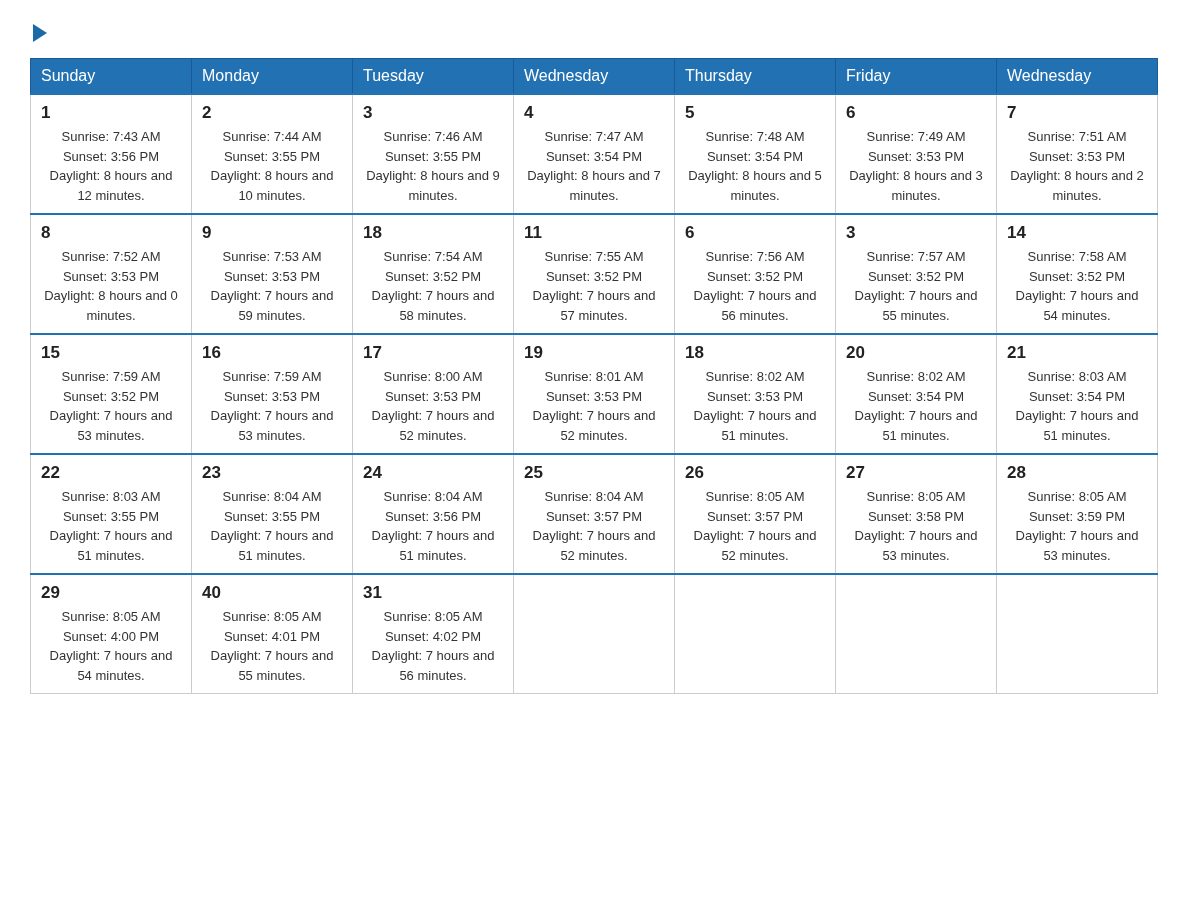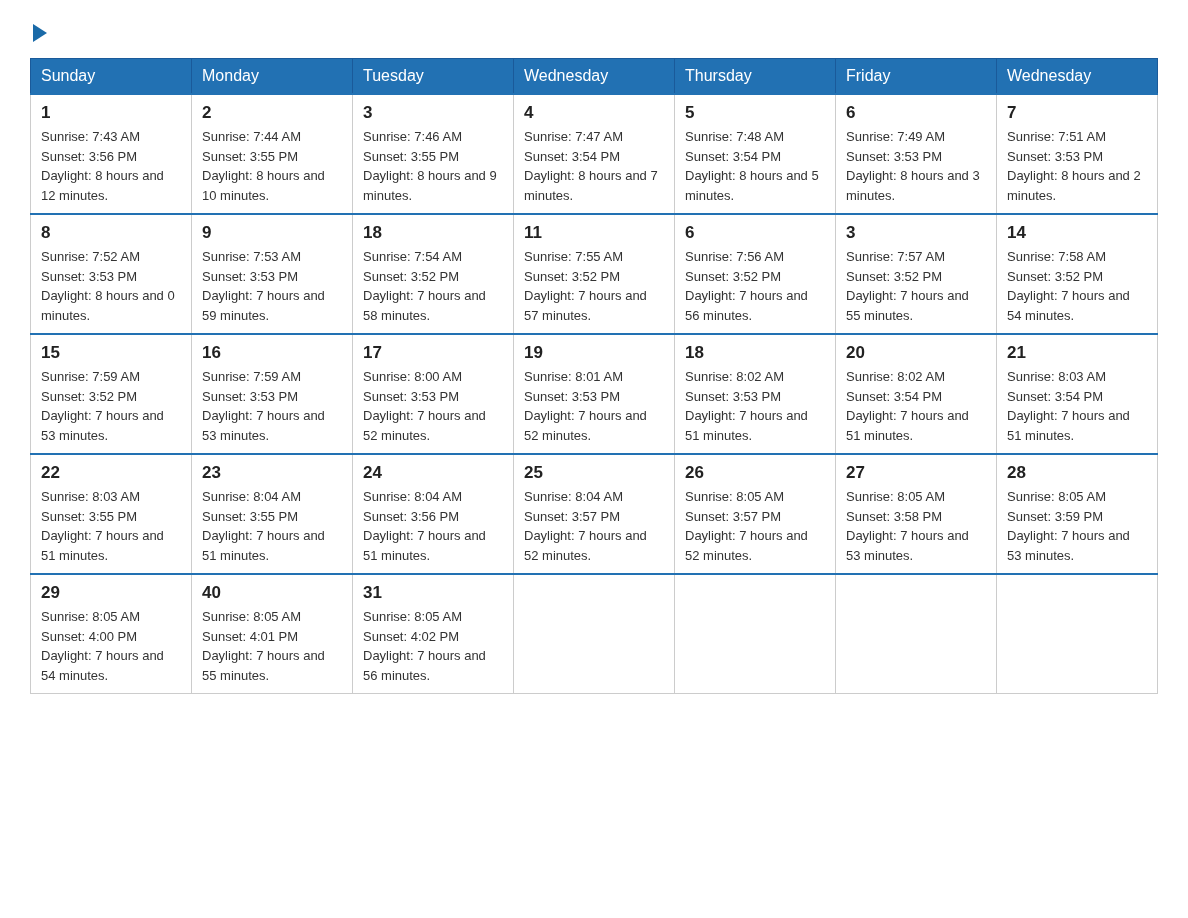--- a/index.html
+++ b/index.html
@@ -87,20 +87,21 @@
       font-size: 17px;
       font-weight: bold;
       color: #222;
       display: block;
       margin-bottom: 4px;
     }
     .day-info {
       font-size: 13px;
       color: #333;
       line-height: 1.5;
+      text-align: center;
     }
     .empty-cell {
       background: #fff;
     }
     tr.week-row td {
       border-top: 2px solid #2271b3;
     }
   </style>
 </head>
 <body>

